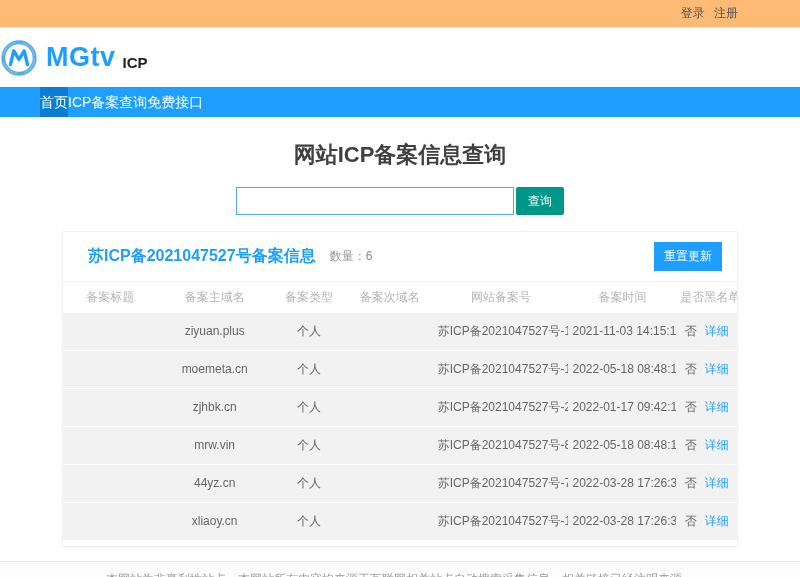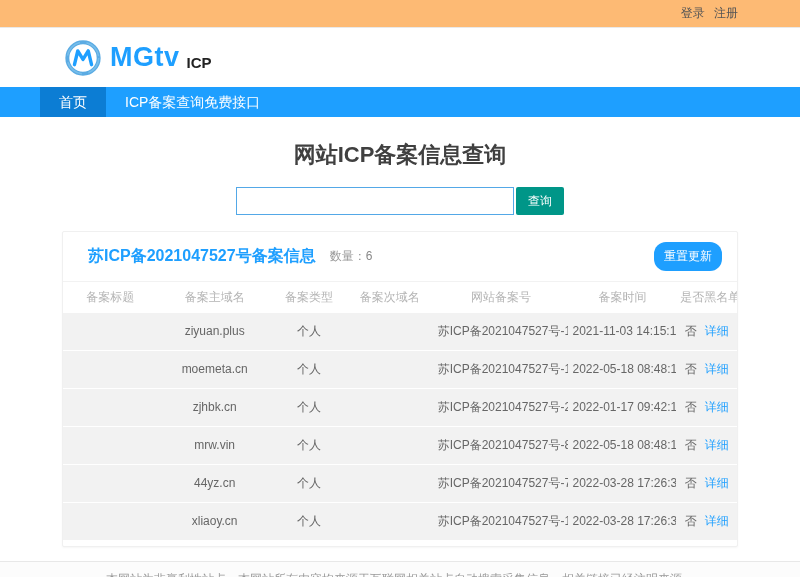--- a/index.html
+++ b/index.html
@@ -13,32 +13,32 @@
   .topbar {
     height: 28px; line-height: 27px;
     background: #fdba74; border-bottom: 1px solid #e9e9e9;
     text-align: right; padding-right: 62px;
     font-size: 12px; color: #555;
   }
   .topbar a { color: #555; text-decoration: none; margin-left: 6px; cursor: pointer; }
   
   .site-header {
     height: 59px; background: #fff;
-    display: flex; align-items: center; padding-left: 64px;
+    display: flex; align-items: center; 
   }
   .logo { display: flex; align-items: center; cursor: pointer; }
   .logo svg { width: 38px; height: 38px; }
   .brand-main { font-size: 27px; font-weight: bold; color: #1e9fff; margin-left: 8px; letter-spacing: 0.5px; }
   .brand-sub { font-size: 15px; font-weight: bold; color: #222; margin-left: 7px; margin-top: 10px; }
   
   .navbar { background: #1e9fff; height: 30px; }
   .nav-inner { width: 720px; margin: 0 auto; display: flex; }
   .nav-item {
     color: #fff; font-size: 14px; line-height: 30px;
-    padding: 0 19px; text-decoration: none; cursor: pointer; white-space: nowrap;
+    padding: 0 0; text-decoration: none; cursor: pointer; white-space: nowrap;
   }
   .nav-item.active { background: #0c7dd4; }
   
   .page-title {
     text-align: center; font-size: 22px; font-weight: bold;
     color: #404040; margin-top: 25px; line-height: 26px;
   }
   .search-bar { display: flex; justify-content: center; margin-top: 19px; }
   .search-bar input {
     width: 278px; height: 28px; border: 1px solid #53a8e7;
@@ -58,21 +58,21 @@
   }
   .panel-header {
     display: flex; align-items: center;
     padding: 10px 15px; border-bottom: 1px solid #f2f2f2; justify-content: space-between;
   }
   .panel-title { font-size: 16px; font-weight: bold; color: #1e9fff; margin-left: 10px; }
   .count { margin-left: 14px; font-size: 12px; color: #999; }
   .count .num { color: #888; }
   .reset-btn {
     margin-left: auto; background: #1e9fff; color: #fff; border: none;
-    padding: 6px 10px; font-size: 12px; border-radius: 12px; cursor: pointer;
+    padding: 6px 10px; font-size: 12px; border-radius: 0; cursor: pointer;
   }
   table { width: 100%; border-collapse: collapse; table-layout: fixed; }
   thead th {
     font-weight: normal; color: #b4b4b4; font-size: 12px;
     padding: 7px 4px; text-align: center; background: #fff;
     overflow: hidden; white-space: nowrap;
   }
   tbody td {
     background: #f2f2f2; color: #666; font-size: 12px; text-align: center;
     padding: 12px 4px; border-bottom: 1px solid #ffffff;

